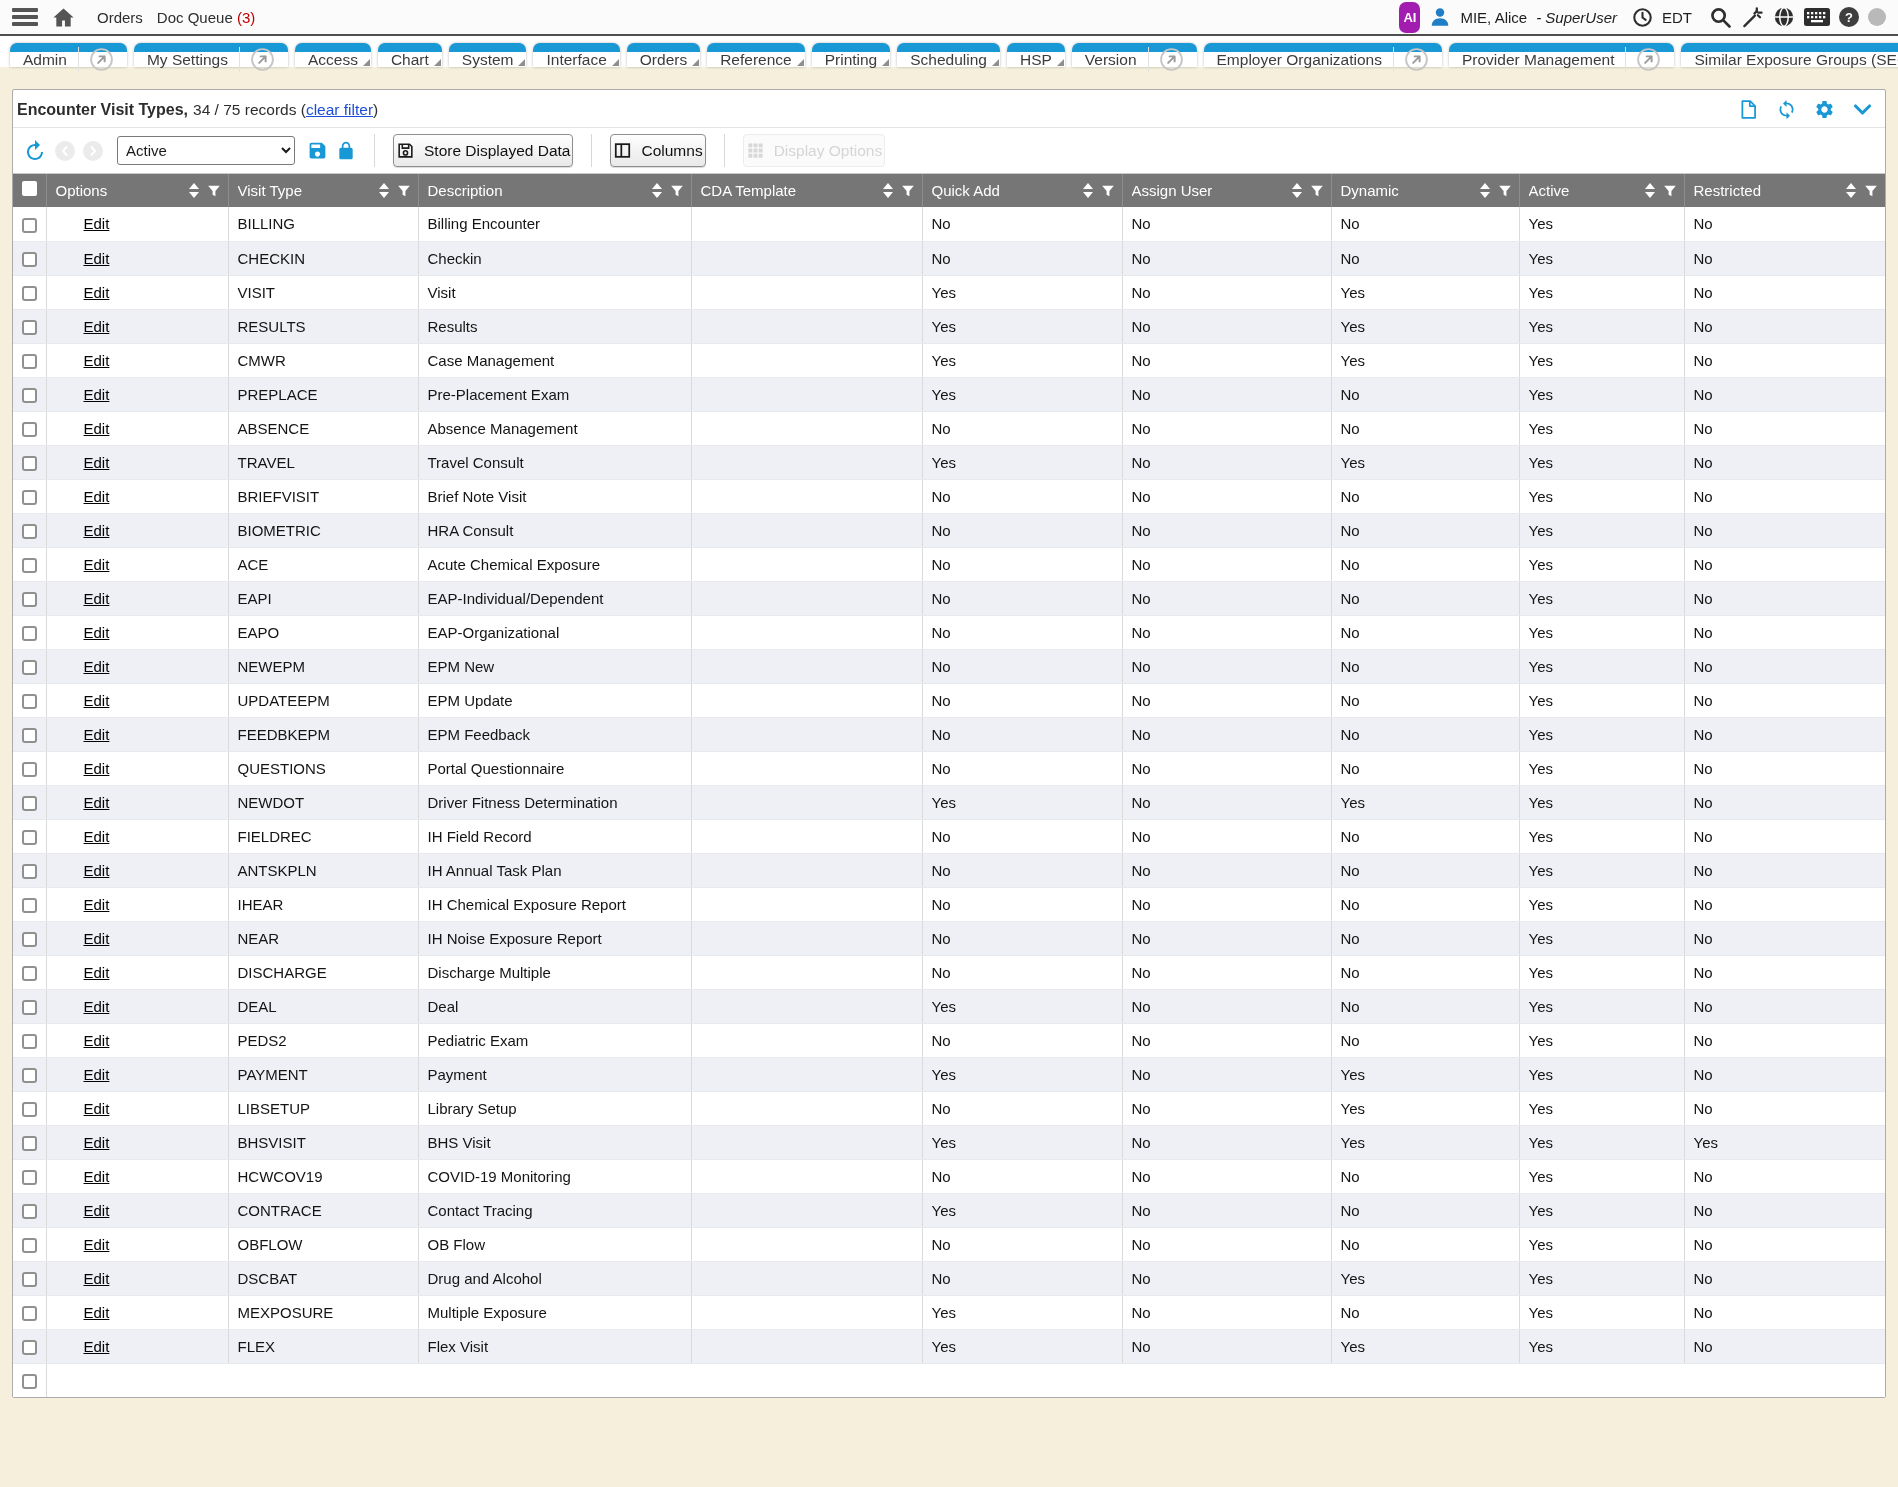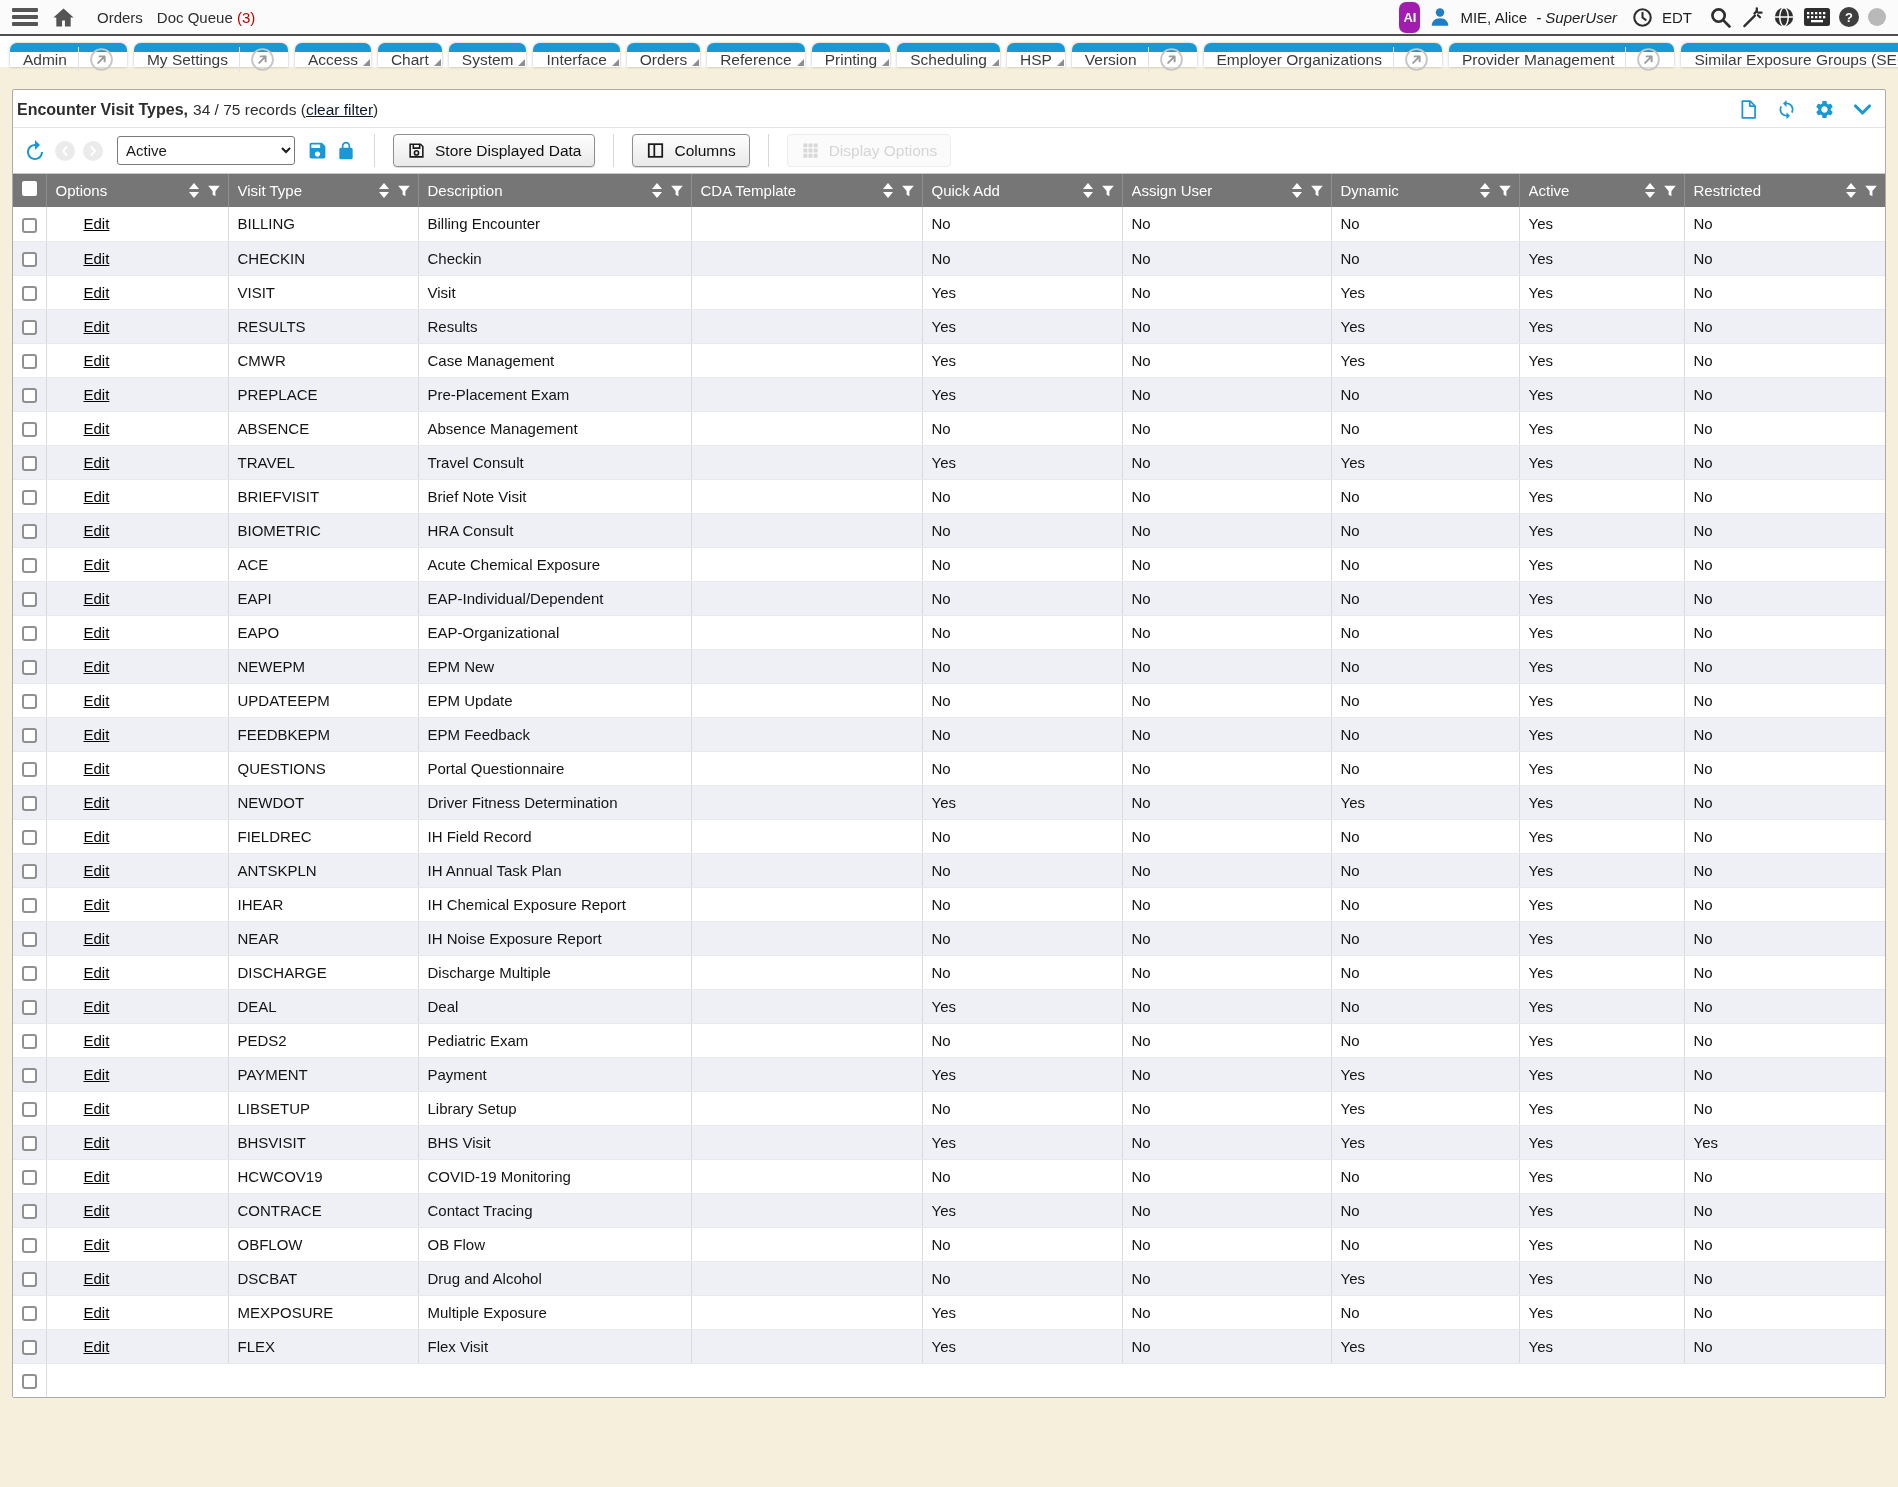--- a/index.html
+++ b/index.html
@@ -33,31 +33,31 @@
   .links-area { padding:10px 14px 0 14px; text-align:right; flex:0 0 auto; }
   .links-area a { color:#0d0d0d; font-size:15.5px; text-decoration:underline; }
   .links-sep { color:#0d0d0d; font-size:15.5px; margin:0 4px; }
   .add-link-row { margin-top:13px; }
 
   
   .panel { margin:22px 12px 0 12px; background:#fff; border:1px solid #ababab; border-radius:2px; flex:0 0 auto; }
   .panel-head { display:flex; align-items:center; padding:9px 12px 7px 4px; }
   .panel-title { font-size:16px; color:#2d2d2d; font-weight:bold; }
   .panel-sub { font-size:15.5px; color:#2d2d2d; margin-left:5px; }
-  .panel-sub a { color:#0f172a; }
+  .panel-sub a { color:#1d4ed8; }
   .panel-head-icons { margin-left:auto; display:flex; align-items:center; gap:17px; }
   .panel-head-icons > span { display:flex; cursor:pointer; }
 
   
   .toolbar { display:flex; align-items:center; padding:6px 10px; border-top:1px solid #e3e3e3; border-bottom:1px solid #c9c9c9; gap:8px; }
   .tool-sep { width:1px; align-self:stretch; background:#d8d8d8; margin:0 10px; }
   .navcircle { width:20px; height:20px; border-radius:50%; background:#ebebeb; display:flex; align-items:center; justify-content:center; }
   .filter-select { width:178px; height:29px; font-family:"Liberation Sans",sans-serif; font-size:15px; color:#1a1a1a; border:1px solid #7a7a7a; border-radius:3px; background:#fff; padding:0 4px; margin-left:6px; }
   .btn { display:flex; align-items:center; gap:9px; font-family:"Liberation Sans",sans-serif; font-size:15.5px; color:#111;
-         background:linear-gradient(#fefefe,#e9e9e9); border:1px solid #8f8f8f; border-radius:4px; padding:6px 13px; cursor:pointer; box-shadow:0 1px 1px rgba(0,0,0,.15); }
+         background:linear-gradient(#fefefe,#e9e9e9); border:1px solid #8f8f8f; border-radius:4px; padding:6px 2px; cursor:pointer; box-shadow:0 1px 1px rgba(0,0,0,.15); }
   .btn.disabled { background:#fbfbfb; border-color:#ececec; color:#d5d5d5; box-shadow:none; cursor:default; }
   .iconbtn { display:flex; cursor:pointer; }
 
   
   table { width:100%; border-collapse:collapse; table-layout:fixed; }
   col.c0{width:33px} col.c1{width:182px} col.c2{width:190px} col.c3{width:273px} col.c4{width:231px}
   col.c5{width:200px} col.c6{width:209px} col.c7{width:188px} col.c8{width:165px} col.c9{width:auto}
   thead th { background:#767676; height:33px; border-right:1px solid #8d8d8d; padding:0; }
   thead th:last-child { border-right:none; }
   .th-inner { display:flex; align-items:center; padding:0 7px 0 9px; }

